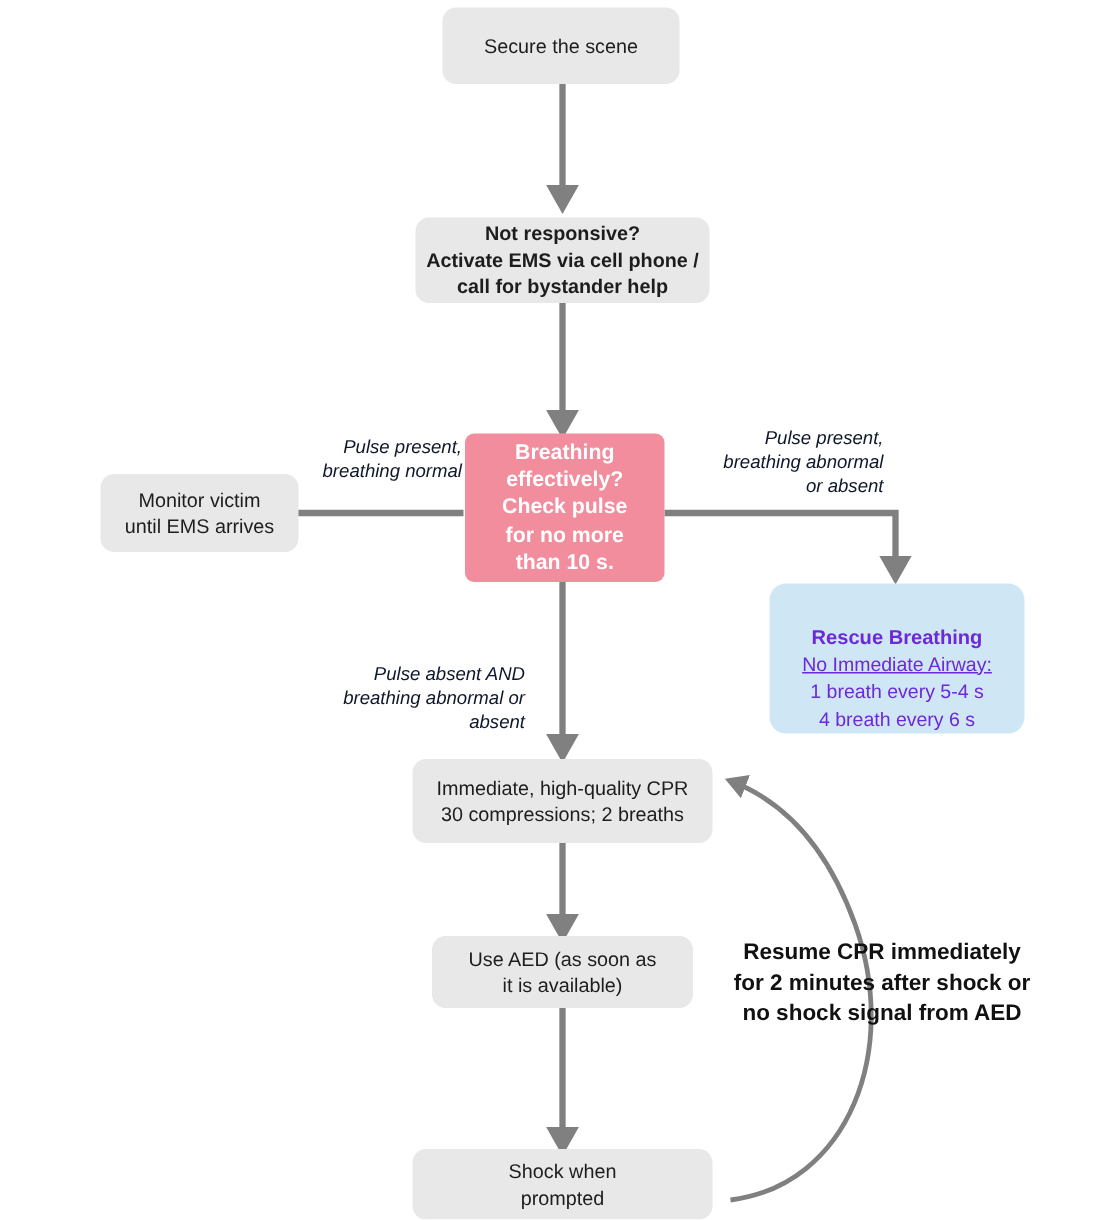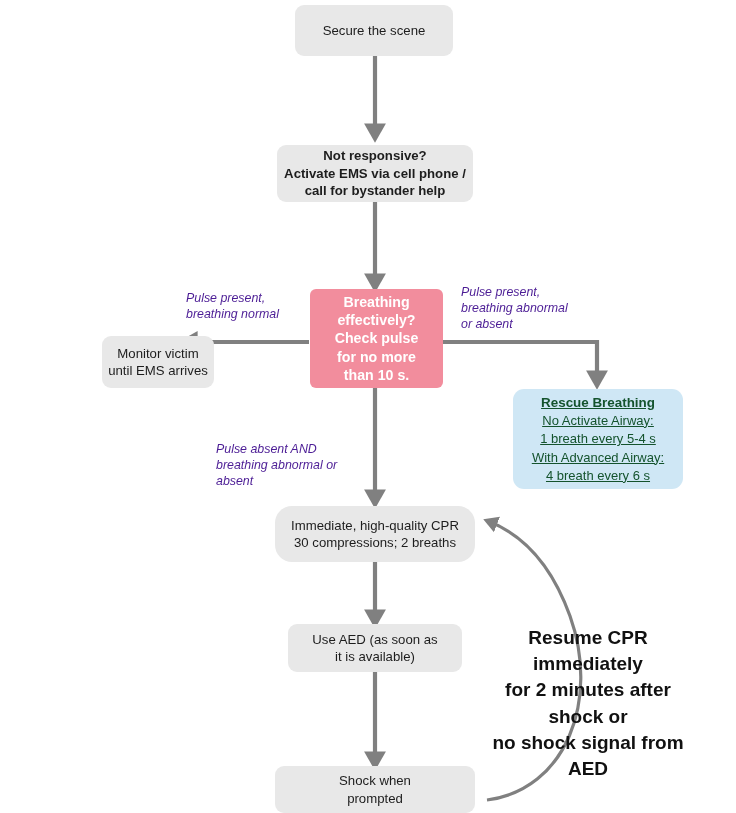--- a/index.html
+++ b/index.html
@@ -48,48 +48,47 @@
   .node.pink {
     background: #f28d9d;
     color: #ffffff;
     font-weight: bold;
     font-size: 14.2px;
     line-height: 1.28;
     border-radius: 6px;
   }
   .node.blue {
     background: #cfe7f5;
-    color: #14532d;
+    color: #6d28d9;
     border-radius: 11px;
     flex-direction: column;
     font-size: 13px;
     line-height: 1.42;
-    justify-content: center;
-    text-decoration: underline;
+    justify-content: flex-end;
   }
   .blue .bl-title {
     font-weight: bold;
     font-size: 13.4px;
   }
   .blue .bl-sub {
     text-decoration: underline;
   }
   .label {
     position: absolute;
     font-style: italic;
     font-size: 12.4px;
     line-height: 1.3;
-    text-align: left;
-    color: #4c1d95;
+    text-align: right;
+    color: #0f172a;
     white-space: pre-line;
   }
   .note {
     position: absolute;
     font-weight: bold;
-    font-size: 19px;
+    font-size: 15px;
     line-height: 1.38;
     text-align: center;
     color: #111111;
     white-space: pre-line;
   }
 </style>
 </head>
 <body>
 
 <div id="flow">
@@ -123,32 +122,31 @@
   <div class="node grey" style="left:277px; top:145px; width:196px; height:57px;font-weight:bold;">Not responsive?
 Activate EMS via cell phone /
 call for bystander help</div>
 
   <div class="node pink" style="left:310px; top:289px; width:133px; height:99px;">Breathing
 effectively?
 Check pulse
 for no more
 than 10 s.</div>
 
-  <div class="node grey" style="left:67px; top:336px; width:112px; height:52px;margin-left:35px;">Monitor victim
+  <div class="node grey" style="left:67px; top:316px; width:132px; height:52px;">Monitor victim
 until EMS arrives</div>
 
   <div class="node blue" style="left:513px; top:389px; width:170px; height:100px;">
     <span class="bl-title">Rescue Breathing</span>
-    <span class="bl-sub">No Activate Airway:</span>
+    <span class="bl-sub">No Immediate Airway:</span>
     <span>1 breath every 5-4 s</span>
-    <span class="bl-sub">With Advanced Airway:</span>
     <span>4 breath every 6 s</span>
   </div>
 
-  <div class="node grey" style="left:275px; top:506px; width:200px; height:56px;border-radius:17px;">Immediate, high-quality CPR
+  <div class="node grey" style="left:275px; top:506px; width:200px; height:56px;">Immediate, high-quality CPR
 30 compressions; 2 breaths</div>
 
   <div class="node grey" style="left:275px; top:766px; width:200px; height:47px;">Shock when
 prompted</div>
 
   <div class="node grey" style="left:288px; top:624px; width:174px; height:48px;">Use AED (as soon as
 it is available)</div>
 
   <div class="label" style="left:186px; top:290px; width:122px;">Pulse present,
 breathing normal</div>

